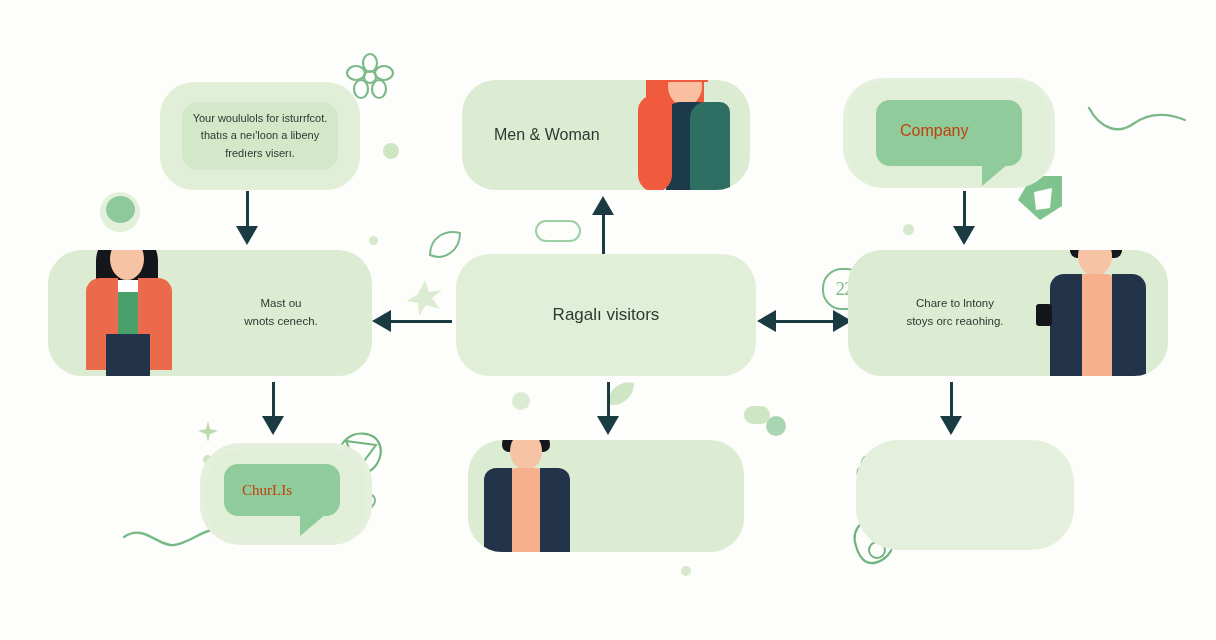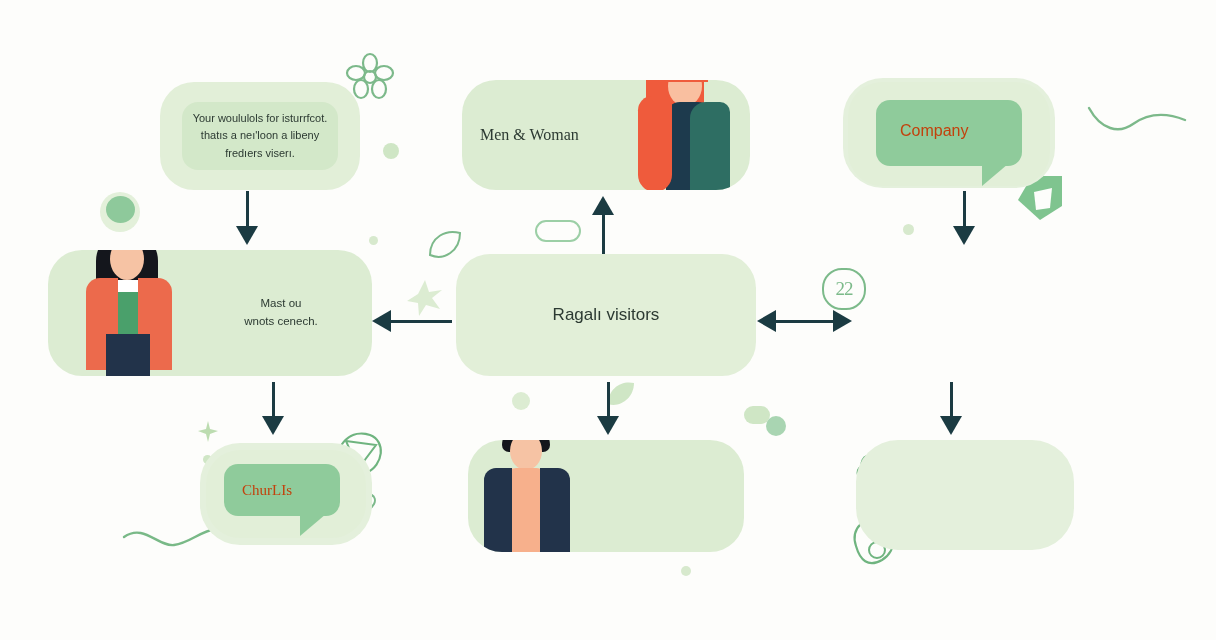--- a/index.html
+++ b/index.html
@@ -186,21 +186,21 @@
   <div class="arrow-head ah-down" style="left:940px;top:416px;"></div>
 
   <div class="node pale" style="left:160px;top:82px;width:200px;height:108px;justify-content:center;">
     <div class="inner-chip" style="left:22px;top:20px;width:156px;height:68px;background:#d3e8c9;"></div>
     <div class="node-text" style="font-size:11px;text-align:center;width:164px;">Your woululols for isturrfcot.
 thatıs a neı'loon a libeny
 fredıers viserı.</div>
   </div>
 
   <div class="node" style="left:462px;top:80px;width:288px;height:110px;">
-    <div class="node-text" style="font-size:16px;margin-left:18px;font-family:Liberation Serif, serif;">Men &amp; Woman</div>
+    <div class="node-text" style="font-size:16px;margin-left:32px;">Men &amp; Woman</div>
 
     <div class="person" style="right:8px;width:112px;height:132px;">
       <div class="p-hair" style="left:16px;top:0;width:58px;height:120px;background:#ef5b3c;border-radius:30px 30px 40px 40px;"></div>
       <div class="p-head" style="left:38px;top:8px;width:34px;height:40px;background:#f9bfa0;"></div>
       <div class="p-hair" style="left:34px;top:2px;width:44px;height:22px;background:#ef5b3c;border-radius:22px 22px 0 0;"></div>
       <div class="p-body" style="left:36px;top:44px;width:46px;height:90px;background:#1d3a4d;border-radius:14px 14px 0 0;"></div>
       <div class="p-body" style="left:60px;top:44px;width:40px;height:92px;background:#2e6e63;border-radius:16px 10px 0 0;"></div>
       <div class="p-hair" style="left:8px;top:38px;width:34px;height:96px;background:#ef5b3c;border-radius:20px 10px 24px 24px;"></div>
     </div>
   </div>
@@ -223,20 +223,33 @@
       <div class="p-body" style="left:36px;top:104px;width:44px;height:46px;background:#22334a;"></div>
     </div>
     <div class="node-text" style="font-size:11.5px;text-align:center;margin-left:168px;width:130px;">Mast ou
 wnots cenech.</div>
   </div>
 
   <div class="node pale" style="left:456px;top:254px;width:300px;height:122px;justify-content:center;">
     <div class="node-text" style="font-family:Liberation Sans, sans-serif;font-size:17px;">Ragalı visitors</div>
   </div>
 
+  <div class="node" style="left:848px;top:250px;width:320px;height:126px;">
+    <div class="node-text" style="font-size:11.5px;text-align:center;margin-left:34px;width:146px;">Chare to lntony
+stoys orc reaohing.</div>
+
+    <div class="person" style="right:14px;width:118px;height:150px;">
+      <div class="p-hair" style="left:34px;top:0;width:52px;height:32px;background:#14161c;border-radius:26px 26px 8px 8px;"></div>
+      <div class="p-head" style="left:42px;top:10px;width:34px;height:40px;background:#f6c3a4;"></div>
+      <div class="p-body" style="left:36px;top:48px;width:46px;height:102px;background:#f7b08c;border-radius:12px 12px 0 0;"></div>
+      <div class="p-body" style="left:14px;top:48px;width:32px;height:102px;background:#22334a;border-radius:14px 0 0 0;"></div>
+      <div class="p-body" style="left:76px;top:48px;width:34px;height:102px;background:#22334a;border-radius:0 14px 0 0;"></div>
+      <div class="p-body" style="left:0px;top:78px;width:16px;height:22px;background:#14161c;border-radius:3px;"></div>
+    </div>
+  </div>
 
   <div class="node pale" style="left:206px;top:450px;width:160px;height:88px;">
     <div class="bubble" style="left:18px;top:14px;width:116px;height:52px;"></div>
     <span class="bubble-label" style="left:36px;top:32px;font-family:'Liberation Serif', serif;font-size:15px;">ChurLIs</span>
   </div>
 
   <div class="node" style="left:468px;top:440px;width:276px;height:112px;">
 
     <div class="person" style="left:8px;width:102px;height:128px;">
       <div class="p-hair" style="left:26px;top:0;width:48px;height:28px;background:#14161c;border-radius:24px 24px 8px 8px;"></div>

